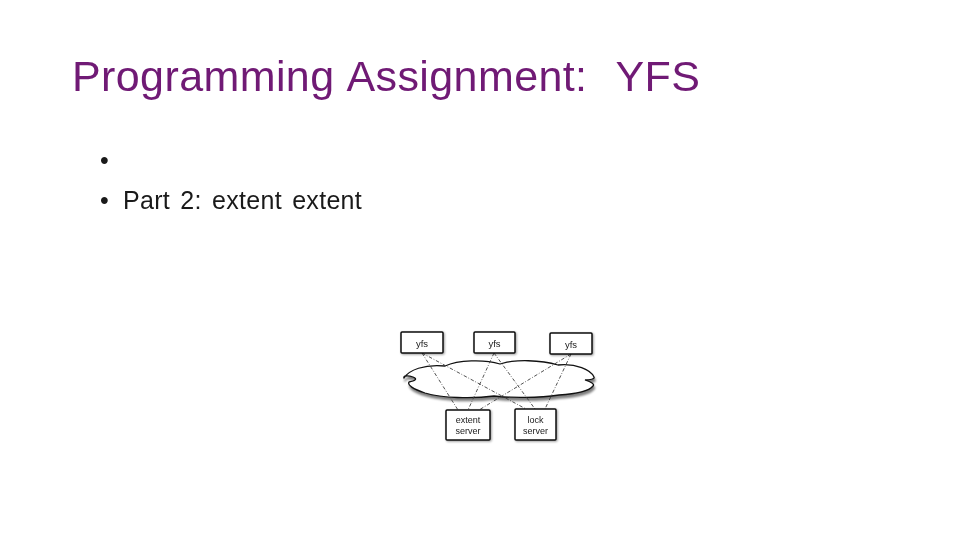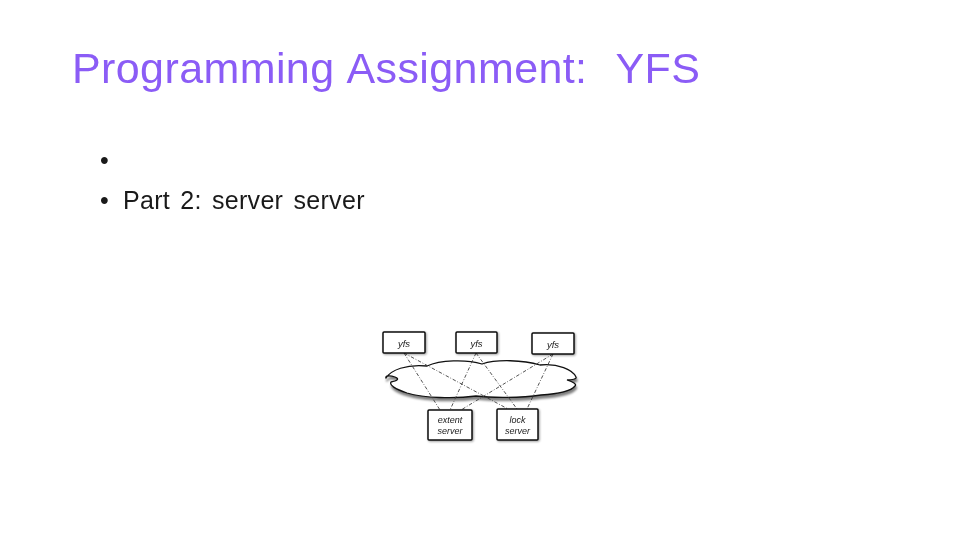--- a/index.html
+++ b/index.html
@@ -11,24 +11,24 @@
     overflow: hidden;
   }
   .slide {
     position: absolute;
     inset: 0;
     background: #ffffff;
   }
   .slide-title {
     position: absolute;
     left: 72px;
-    top: 44px;
+    top: 52px;
     font-size: 43px;
     line-height: 1.15;
-    color: #8b5cf6;
+    color: #701a75;
     letter-spacing: 0.4px;
     word-spacing: 2px;
     white-space: pre;
     font-weight: 400;
   }
   .bullet-list {
     position: absolute;
     left: 100px;
     top: 146px;
     color: #1a1a1a;
@@ -42,26 +42,25 @@
     word-spacing: 3px;
     white-space: pre;
   }
   .bullet-marker {
     display: inline-block;
     width: 23px;
     font-size: 25px;
   }
   .diagram {
     position: absolute;
-    left: 370px;
+    left: 388px;
     top: 327px;
     width: 230px;
     height: 125px;
     filter: blur(0.3px);
-    font-style: italic;
   }
   .diagram svg { width: 100%; height: 100%; display: block; }
   .node-box {
     fill: #ffffff;
     stroke: #0c0c0c;
     stroke-width: 1.5;
   }
   .shadowed { filter: drop-shadow(1.2px 1.9px 1px rgba(0,0,0,0.38)); }
   .cloud-shape {
     fill: #ffffff;
@@ -89,21 +88,21 @@
 <div class="slide">
 
   <div class="slide-title">Programming Assignment:  YFS</div>
 
   <div class="bullet-list">
     <div class="bullet-item">
       <span class="bullet-marker">•</span>
     </div>
     <div class="bullet-item">
       <span class="bullet-marker">•</span>
-      <span class="bullet-text">Part 2: server server</span>
+      <span class="bullet-text">Part 2: extent extent</span>
     </div>
   </div>
 
   <div class="diagram">
     <svg viewBox="0 0 230 125" xmlns="http://www.w3.org/2000/svg">
 
       <path class="cloud-shape" d="M 16,51
                C 21,43 36,37 57,39
                C 70,33 96,32 112,37
                C 127,32 153,33 170,38

